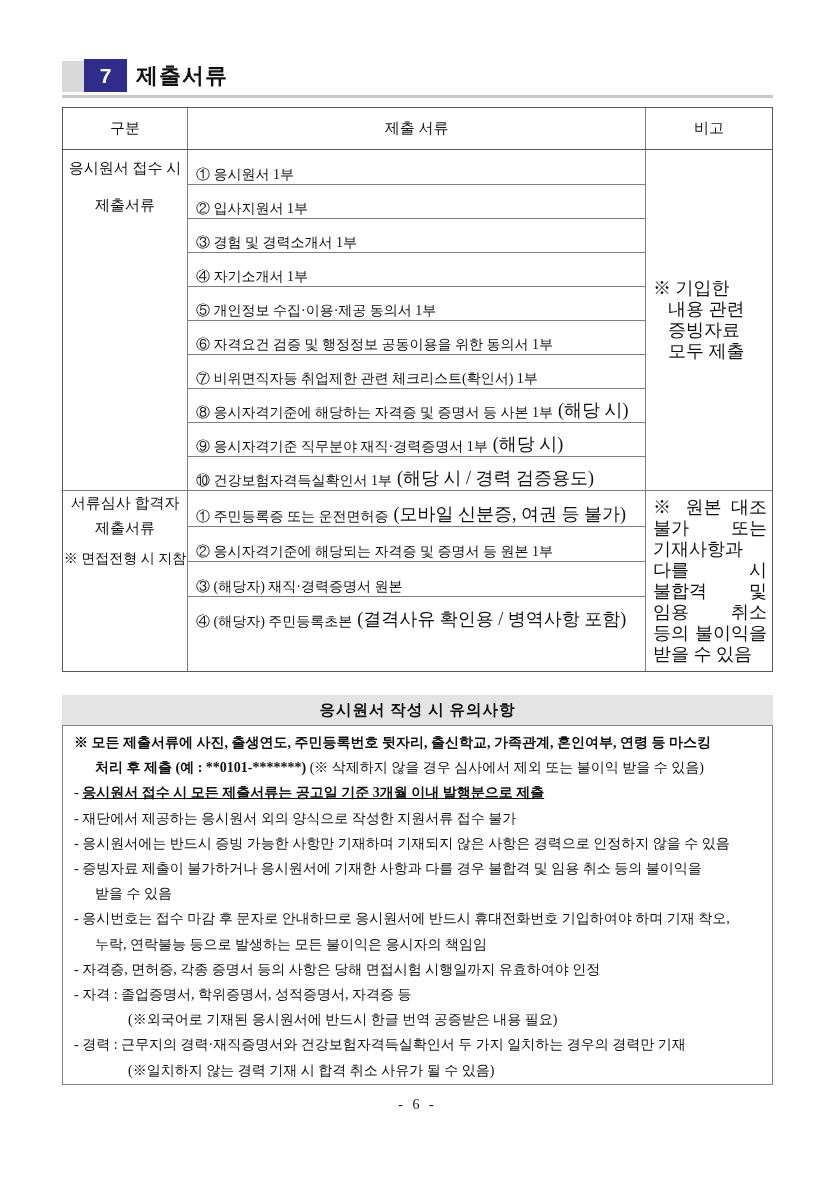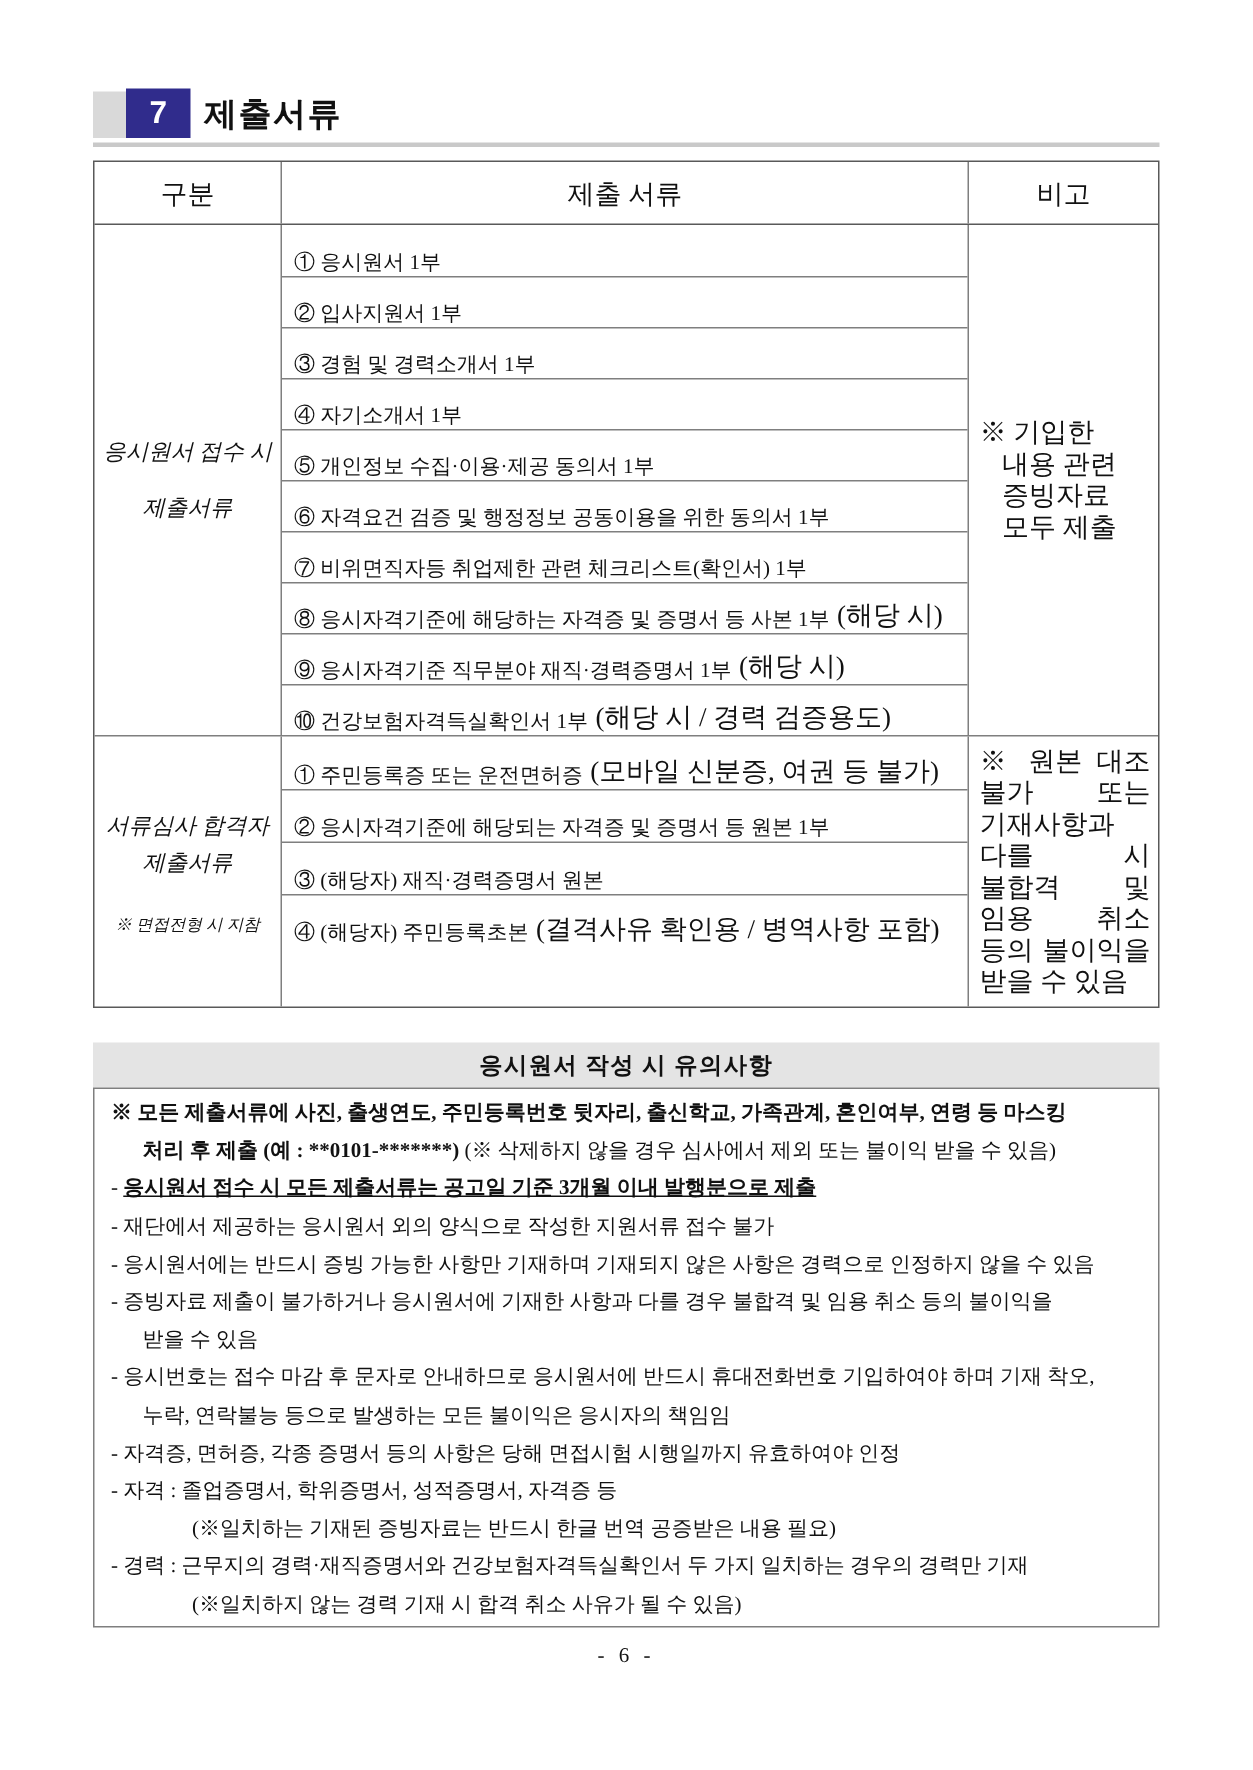--- a/index.html
+++ b/index.html
@@ -13,33 +13,33 @@
   .badge { position: absolute; left: 22px; top: 0; width: 43px; height: 33px; background: var(--badge-bg, #302c8c);
            color: var(--badge-text, #ffffff); display: flex; align-items: center; justify-content: center;
            font-family: "Liberation Sans", sans-serif; font-weight: bold; font-size: 21px; }
   .sec-title { position: absolute; left: 74px; top: 0; height: 33px; display: flex; align-items: center;
                font-family: "Liberation Sans", sans-serif; font-weight: bold; font-size: 22px; letter-spacing: 1px; }
   .sec-rule { position: absolute; left: 62px; top: 95px; width: 711px; height: 3px; background: var(--rule, #c9c9c9); }
 
   
   .tbl { position: absolute; left: 62px; top: 107px; width: 711px; border: 1.5px solid var(--table-border, #595959); background: #fff; }
   .tbl-head { display: flex; height: 42px; border-bottom: 1.4px solid var(--table-border, #595959); }
-  .th { display: flex; align-items: center; justify-content: center; font-size: 18px; }
+  .th { display: flex; align-items: center; justify-content: center; font-size: 15px; }
   .th-1 { width: 125px; border-right: 1px solid var(--inner-border, #7f7f7f); }
   .th-2 { flex: 1; border-right: 1px solid var(--inner-border, #7f7f7f); }
   .th-3 { width: 126px; }
 
   .group { display: flex; align-items: stretch; }
   .group + .group { border-top: 1px solid var(--inner-border, #7f7f7f); }
   .g-label { width: 125px; border-right: 1px solid var(--inner-border, #7f7f7f);
-             display: flex; flex-direction: column; align-items: center; justify-content: center;
-             font-size: 15px; text-align: center; font-style: italic; }
+             display: flex; flex-direction: column; align-items: center; 
+             font-size: 15px; text-align: center; }
   .g1 .g-label-line { margin: 9px 0; }
   .g2 .g-label-line { margin: 3px 0; }
-  .g-label-sub { font-size: 11px; margin-top: 21px; }
+  .g-label-sub { font-size: 14px; margin-top: 9px; }
   .g-rows { flex: 1; border-right: 1px solid var(--inner-border, #7f7f7f); display: flex; flex-direction: column; }
   .doc-row { display: flex; align-items: flex-end; padding-left: 8px; font-size: 14px; white-space: nowrap; }
   .g1 .doc-row { height: 34px; }
   .g2 .doc-row { height: 35px; }
   .doc-row + .doc-row { border-top: 1px solid var(--inner-border, #7f7f7f); }
   .doc-note { font-size: 18px; margin-left: 5px; }
   .doc-note:empty { display: none; }
   .g-remark { width: 126px; padding: 6px 5px 6px 7px; font-size: 18px; line-height: 21px;
               display: flex; align-items: center; word-break: keep-all; }
   .g-remark.hang { text-indent: -15px; padding-left: 22px; }
@@ -190,21 +190,21 @@
       <div class="note-line ind1"><span></span><span>받을 수 있음</span><span></span></div>
 
       <div class="note-line ind0"><span></span><span>- 응시번호는 접수 마감 후 문자로 안내하므로 응시원서에 반드시 휴대전화번호 기입하여야 하며 기재 착오,</span><span></span></div>
 
       <div class="note-line ind1"><span></span><span>누락, 연락불능 등으로 발생하는 모든 불이익은 응시자의 책임임</span><span></span></div>
 
       <div class="note-line ind0"><span></span><span>- 자격증, 면허증, 각종 증명서 등의 사항은 당해 면접시험 시행일까지 유효하여야 인정</span><span></span></div>
 
       <div class="note-line ind0"><span></span><span>- 자격 : 졸업증명서, 학위증명서, 성적증명서, 자격증 등</span><span></span></div>
 
-      <div class="note-line ind2"><span></span><span>(※일치하는 기재된 증빙자료는 반드시 한글 번역 공증받은 내용 필요)</span><span></span></div>
+      <div class="note-line ind2"><span></span><span>(※외국어로 기재된 응시원서에 반드시 한글 번역 공증받은 내용 필요)</span><span></span></div>
 
       <div class="note-line ind0"><span></span><span>- 경력 : 근무지의 경력·재직증명서와 건강보험자격득실확인서 두 가지 일치하는 경우의 경력만 기재</span><span></span></div>
 
       <div class="note-line ind2"><span></span><span>(※일치하지 않는 경력 기재 시 합격 취소 사유가 될 수 있음)</span><span></span></div>
     </div>
 
   <div class="page-num">- 6 -</div>
 
 </div>
 

